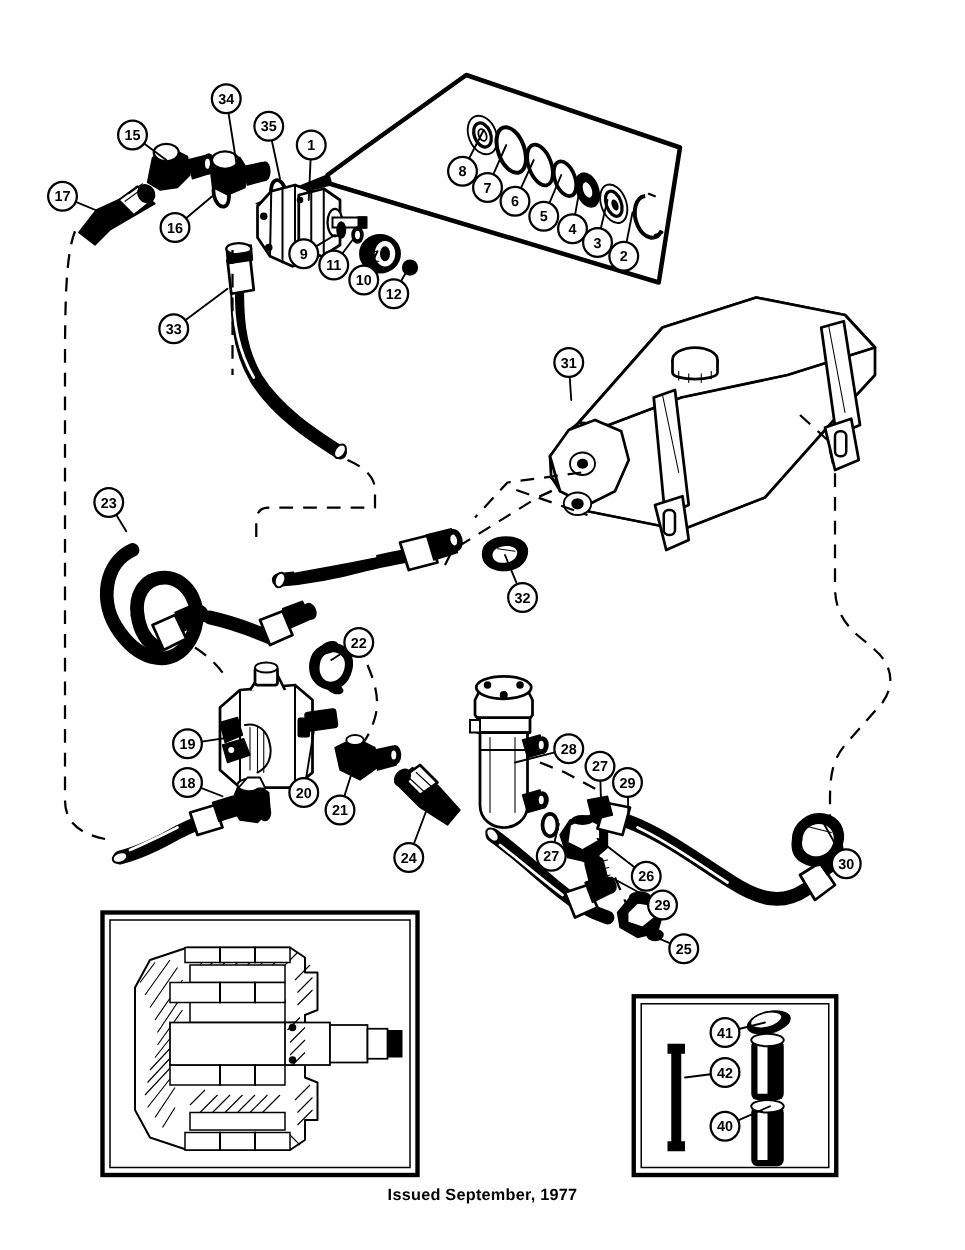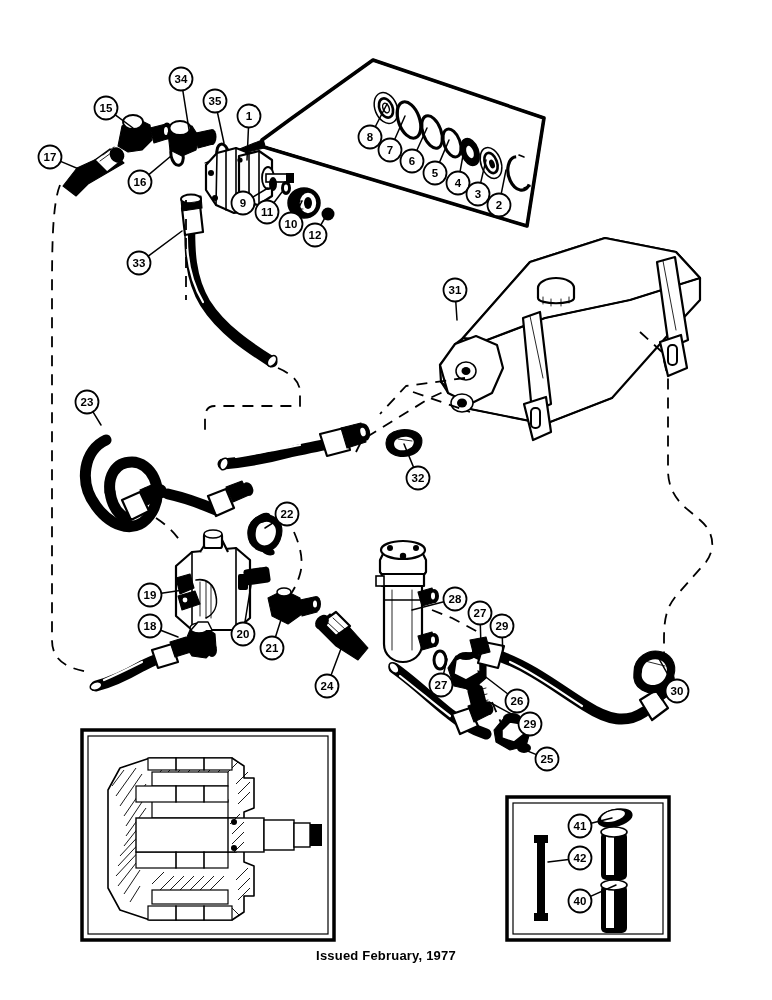--- a/index.html
+++ b/index.html
@@ -665,15 +665,15 @@
           </g>
           <g>
             <circle cx="580" cy="901" r="11.5" class="bub"></circle>
             <text x="580" y="905" class="bubt">40</text>
           </g>
         </g>
 
     </g>
   </svg>
 
-  <div class="caption">Issued February, 1977</div>
+  <div class="caption">Issued September, 1977</div>
 
 </div>
 
 </body></html>

